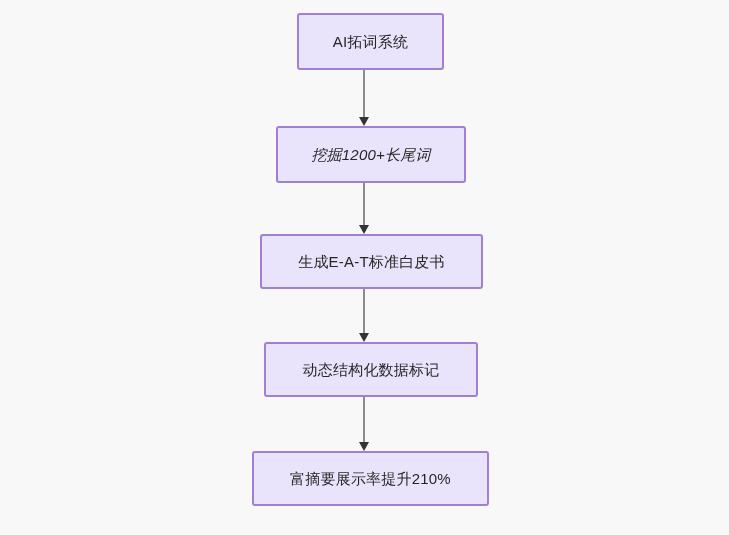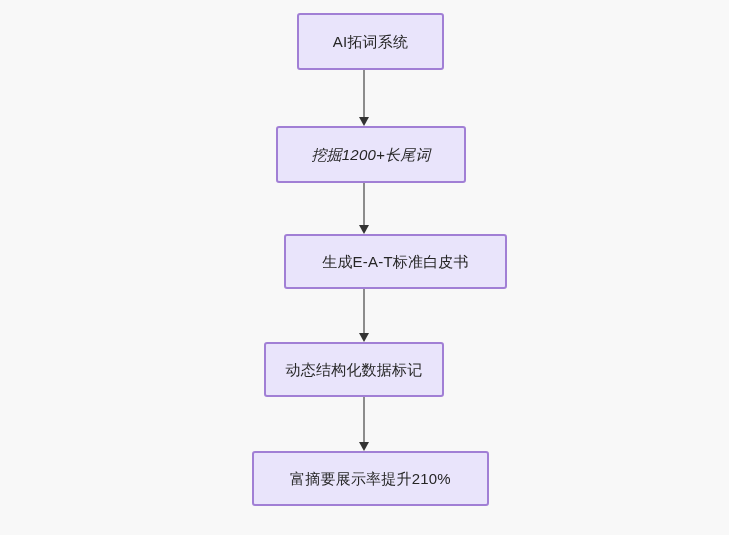--- a/index.html
+++ b/index.html
@@ -69,25 +69,25 @@
 <div id="flow-canvas" style="background: rgb(248, 248, 248);">
 
   <div class="node" id="node-1" style="left: 297px; top: 13px; width: 147px; height: 57px; background: rgb(233, 228, 251); border-color: rgb(161, 127, 213); color: rgb(38, 38, 38);">
     <span class="node-label">AI拓词系统</span>
   </div>
 
   <div class="node" id="node-2" style="left: 276px; top: 126px; width: 190px; height: 57px; background: rgb(233, 228, 251); border-color: rgb(161, 127, 213); color: rgb(38, 38, 38); font-style: italic;">
     <span class="node-label">挖掘1200+长尾词</span>
   </div>
 
-  <div class="node" id="node-3" style="left: 260px; top: 234px; width: 223px; height: 55px; background: rgb(233, 228, 251); border-color: rgb(161, 127, 213); color: rgb(38, 38, 38); margin-left: 24px;">
+  <div class="node" id="node-3" style="left: 260px; top: 234px; width: 223px; height: 55px; background: rgb(233, 228, 251); border-color: rgb(161, 127, 213); color: rgb(38, 38, 38);">
     <span class="node-label">生成E-A-T标准白皮书</span>
   </div>
 
-  <div class="node" id="node-4" style="left: 264px; top: 342px; width: 180px; height: 55px; background: rgb(233, 228, 251); border-color: rgb(161, 127, 213); color: rgb(38, 38, 38);">
+  <div class="node" id="node-4" style="left: 264px; top: 342px; width: 214px; height: 55px; background: rgb(233, 228, 251); border-color: rgb(161, 127, 213); color: rgb(38, 38, 38);">
     <span class="node-label">动态结构化数据标记</span>
   </div>
 
   <div class="node" id="node-5" style="left: 252px; top: 451px; width: 237px; height: 55px; background: rgb(233, 228, 251); border-color: rgb(161, 127, 213); color: rgb(38, 38, 38);">
     <span class="node-label">富摘要展示率提升210%</span>
   </div>
 
   <div class="edge" id="edge-1" style="left: 354px; top: 70px; width: 20px; height: 56px;">
       <svg width="20" height="56" viewBox="0 0 20 56">
         <line class="edge-line" x1="10" y1="0" x2="10" y2="48" stroke="#8c8c8c"></line>

